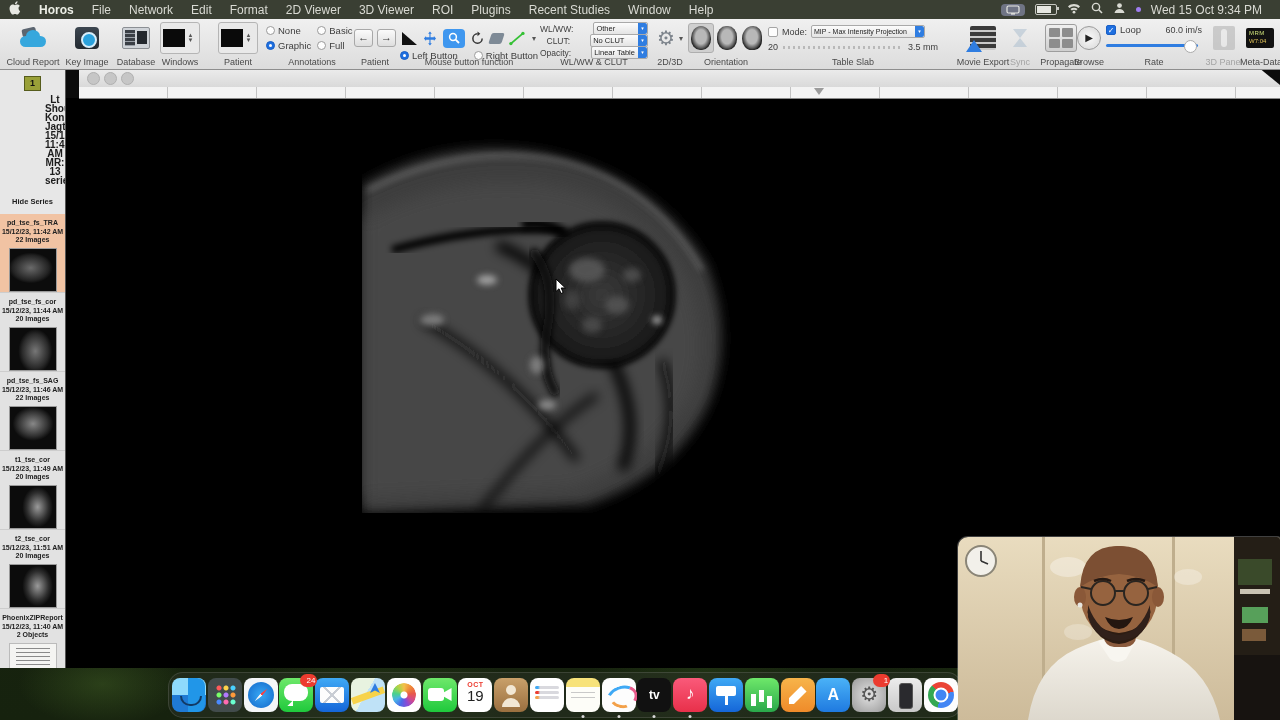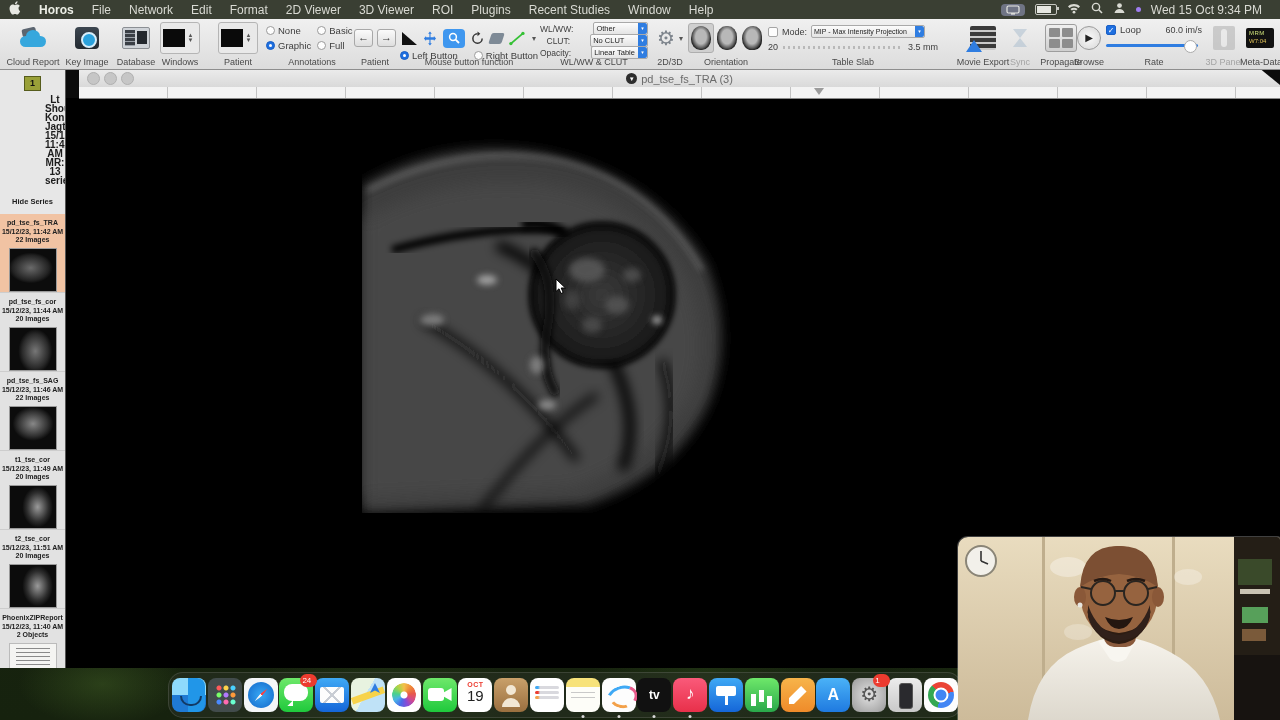--- a/index.html
+++ b/index.html
@@ -122,21 +122,21 @@
   #canvas{left:66px;top:98px;width:1214px;height:570px;background:#000;z-index:4;}
   #mriwrap{position:absolute;left:296px;top:32px;width:380px;height:383px;}
   #cursor{position:absolute;left:489px;top:180px;z-index:8;}
   
   #dock{left:168px;top:672px;width:794px;height:46px;background:rgba(42,50,36,.55);
      border:1px solid rgba(255,255,255,.12);border-radius:15px;z-index:12;
      display:flex;align-items:center;justify-content:space-between;padding:0 3px;box-sizing:border-box;}
   .dicon{width:34px;height:34px;border-radius:8px;position:relative;flex:0 0 auto;}
   .rundot{position:absolute;left:50%;bottom:-6px;width:3px;height:3px;border-radius:50%;background:#d8d8d8;transform:translateX(-50%);}
   .dbadge{position:absolute;right:-4px;top:-4px;min-width:13px;height:13px;border-radius:7px;background:#ec3b2f;
-     color:#fff;font-size:8px;line-height:13px;text-align:left;padding:0 2px;z-index:2;}
+     color:#fff;font-size:8px;line-height:13px;text-align:right;padding:0 2px;z-index:2;}
   .ic-finder{background:linear-gradient(#8edafc 0 50%,#1f7ad4 0);overflow:hidden;}
   .ic-finder:before{content:"";position:absolute;left:16px;top:0;bottom:0;width:17px;background:#2196e8;border-radius:0 8px 8px 0;}
   .ic-finder:after{content:"";position:absolute;left:8px;top:18px;width:18px;height:8px;border:2px solid #123a66;border-top:none;border-radius:0 0 10px 10px;}
   .ic-launchpad{background:rgba(90,100,110,.6);}
   .ic-launchpad:before{content:"";position:absolute;inset:6px;
      background:radial-gradient(3px 3px at 5px 4px,#ff5a5a 0 2px,transparent 3px),
        radial-gradient(3px 3px at 12px 4px,#ffd24a 0 2px,transparent 3px),
        radial-gradient(3px 3px at 19px 4px,#4ad1ff 0 2px,transparent 3px),
        radial-gradient(3px 3px at 5px 11px,#7aff6a 0 2px,transparent 3px),
        radial-gradient(3px 3px at 12px 11px,#b27aff 0 2px,transparent 3px),
@@ -567,26 +567,20 @@
       </svg>
   </div>
 </div>
 
 <div id="darksliver" class="abs"></div>
 
 <div id="titlebar" class="abs">
   <span class="tl"></span>
   <span class="tl" style="margin-left:4px;"></span>
   <span class="tl" style="margin-left:4px;"></span>
-  <span id="title-center">
-    <span class="titlechip">
-      <span class="discl">▾</span>
-      <span>pd_tse_fs_TRA (3)</span>
-    </span>
-  </span>
 </div>
 <div id="cornerwedge" class="abs"></div>
 
 <div id="imgslider" class="abs">
   <span class="thumbtri" style="left:735px;"></span>
 </div>
 
 <div id="sidebar" class="abs">
   <div class="badge">1</div>
   <div class="pinfo">

